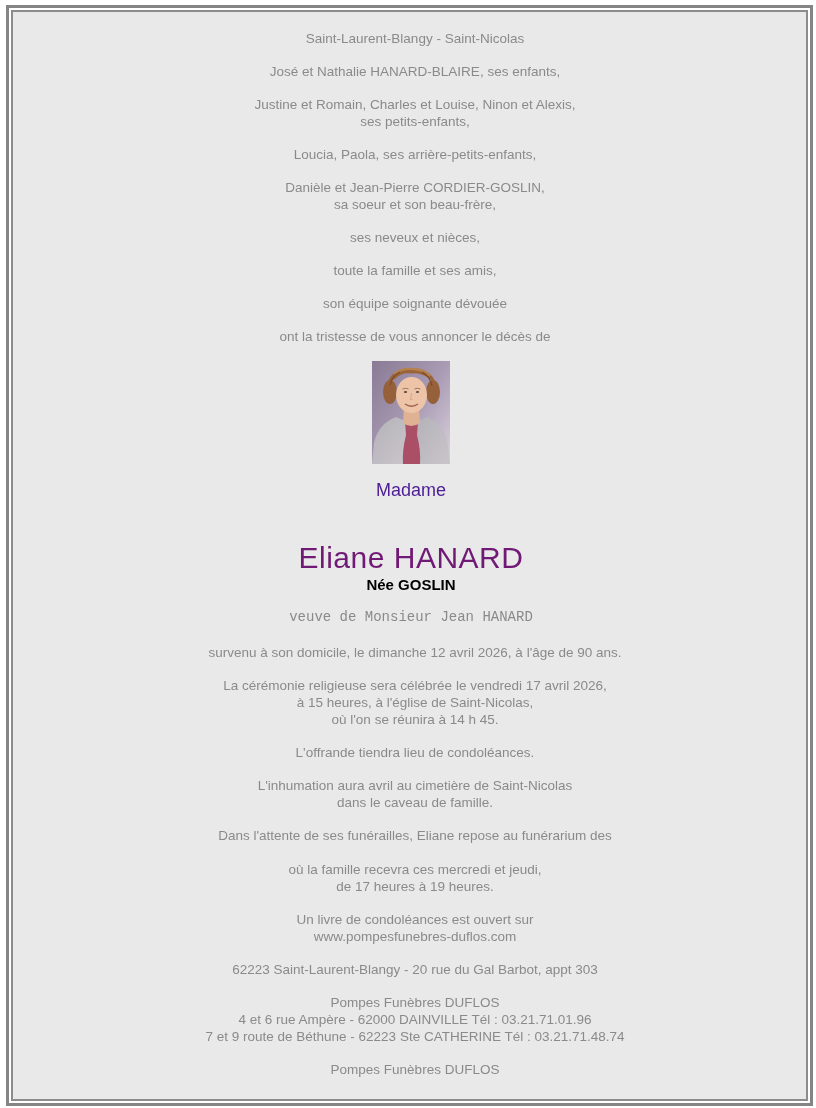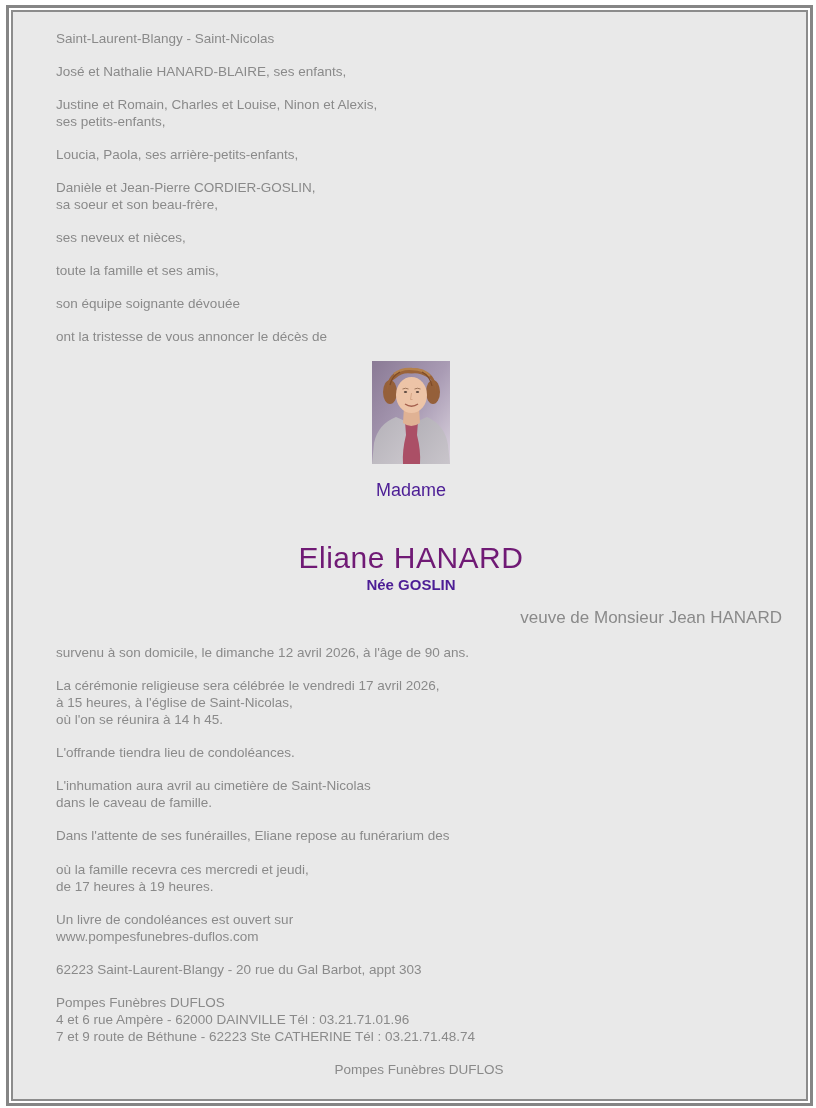--- a/index.html
+++ b/index.html
@@ -28,21 +28,22 @@
     height: 100%;
     border: 2px solid #8c8c8c;
     background: #e9e9e9;
     padding: 18px 24px 0 27px;
     overflow: hidden;
     color: #8a8a8a;
     font-size: 13.5px;
     line-height: 17px;
   }
   p.para {
-    margin: 0 0 16px 16px;
+    margin: 0 0 16px 8px;
+    text-align: center;
   }
   .photo-wrap {
     width: 78px;
     height: 103px;
     margin: 15px auto 0 auto;
   }
   .photo-wrap svg { display: block; }
   .madame {
     text-align: center;
     font-size: 18px;
@@ -56,29 +57,30 @@
     font-weight: normal;
     color: #701a75;
     margin: 40px 0 0 0;
     line-height: 33px;
     letter-spacing: 0.5px;
   }
   .maiden-name {
     text-align: center;
     font-size: 15px;
     font-weight: bold;
-    color: #4c1d95;
+    color: #000000;
     margin: 2px 0 0 0;
     line-height: 18px;
   }
   .widow-line {
-    text-align: right;
-    font-size: 17px;
+    text-align: center;
+    font-size: 14px;
     margin: 15px 0 18px 0;
     line-height: 17px;
+    font-family: Liberation Mono, monospace;
   }
   .signature {
     text-align: center;
     margin: 0;
   }
 </style>
 </head>
 <body>
 
 <div class="page">

